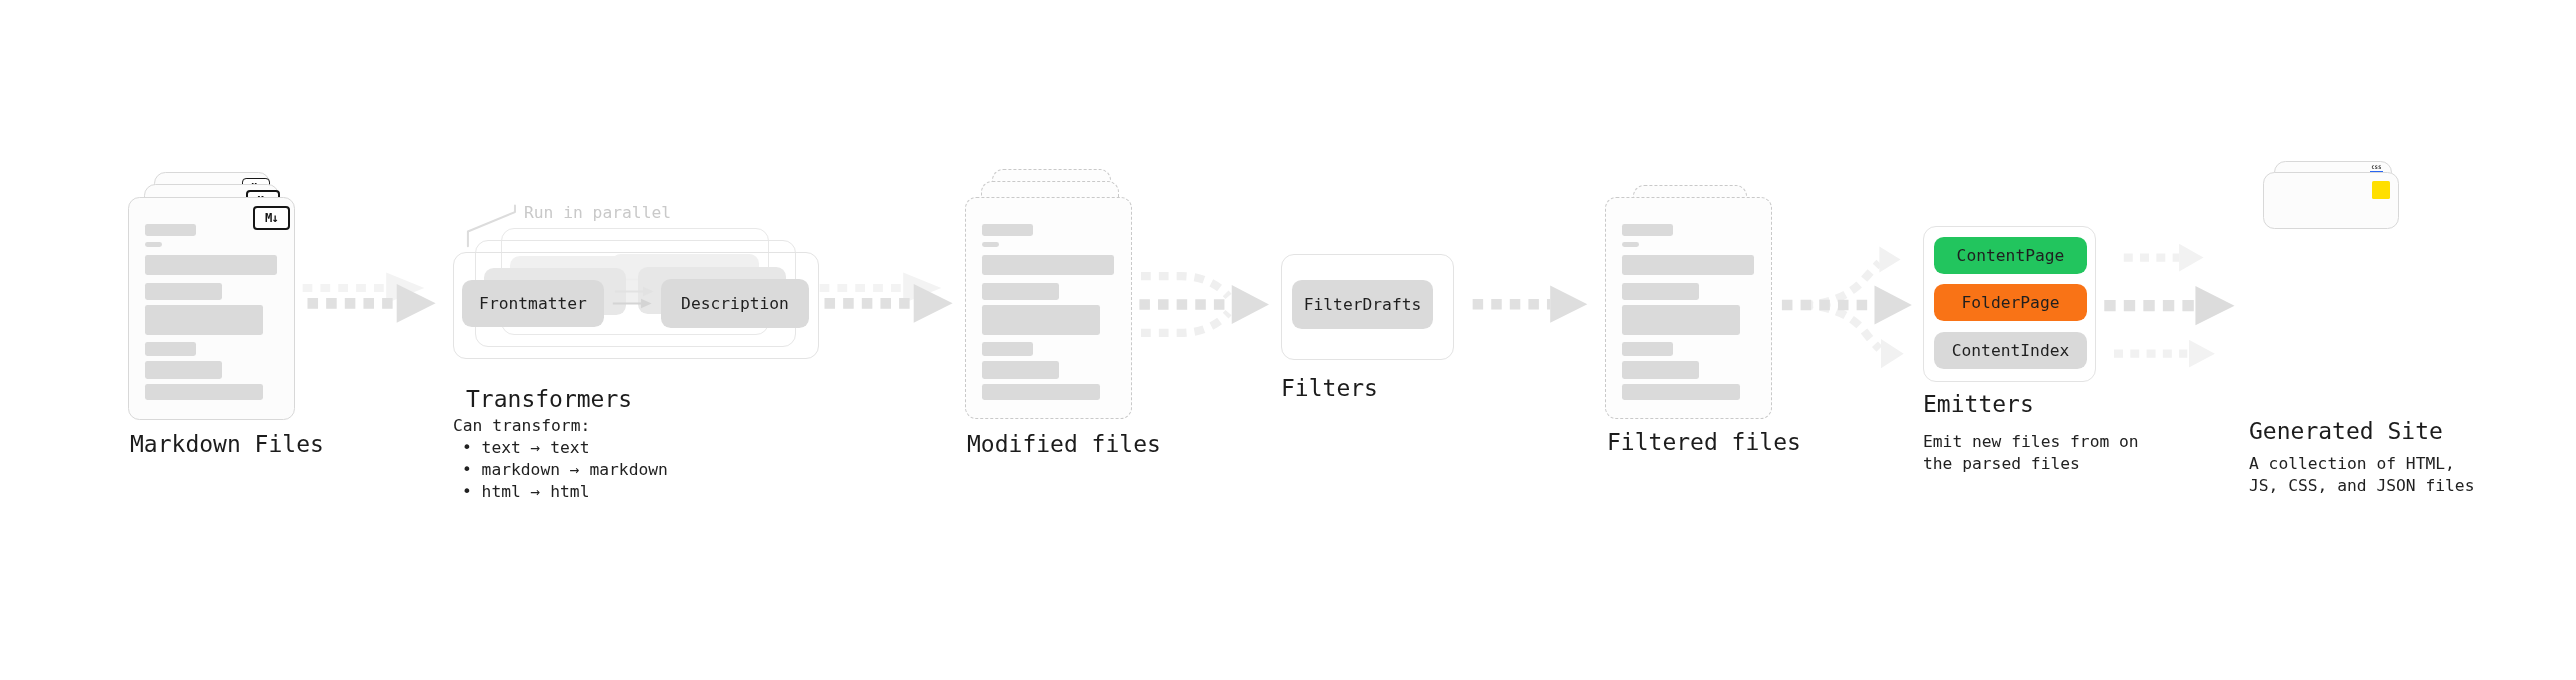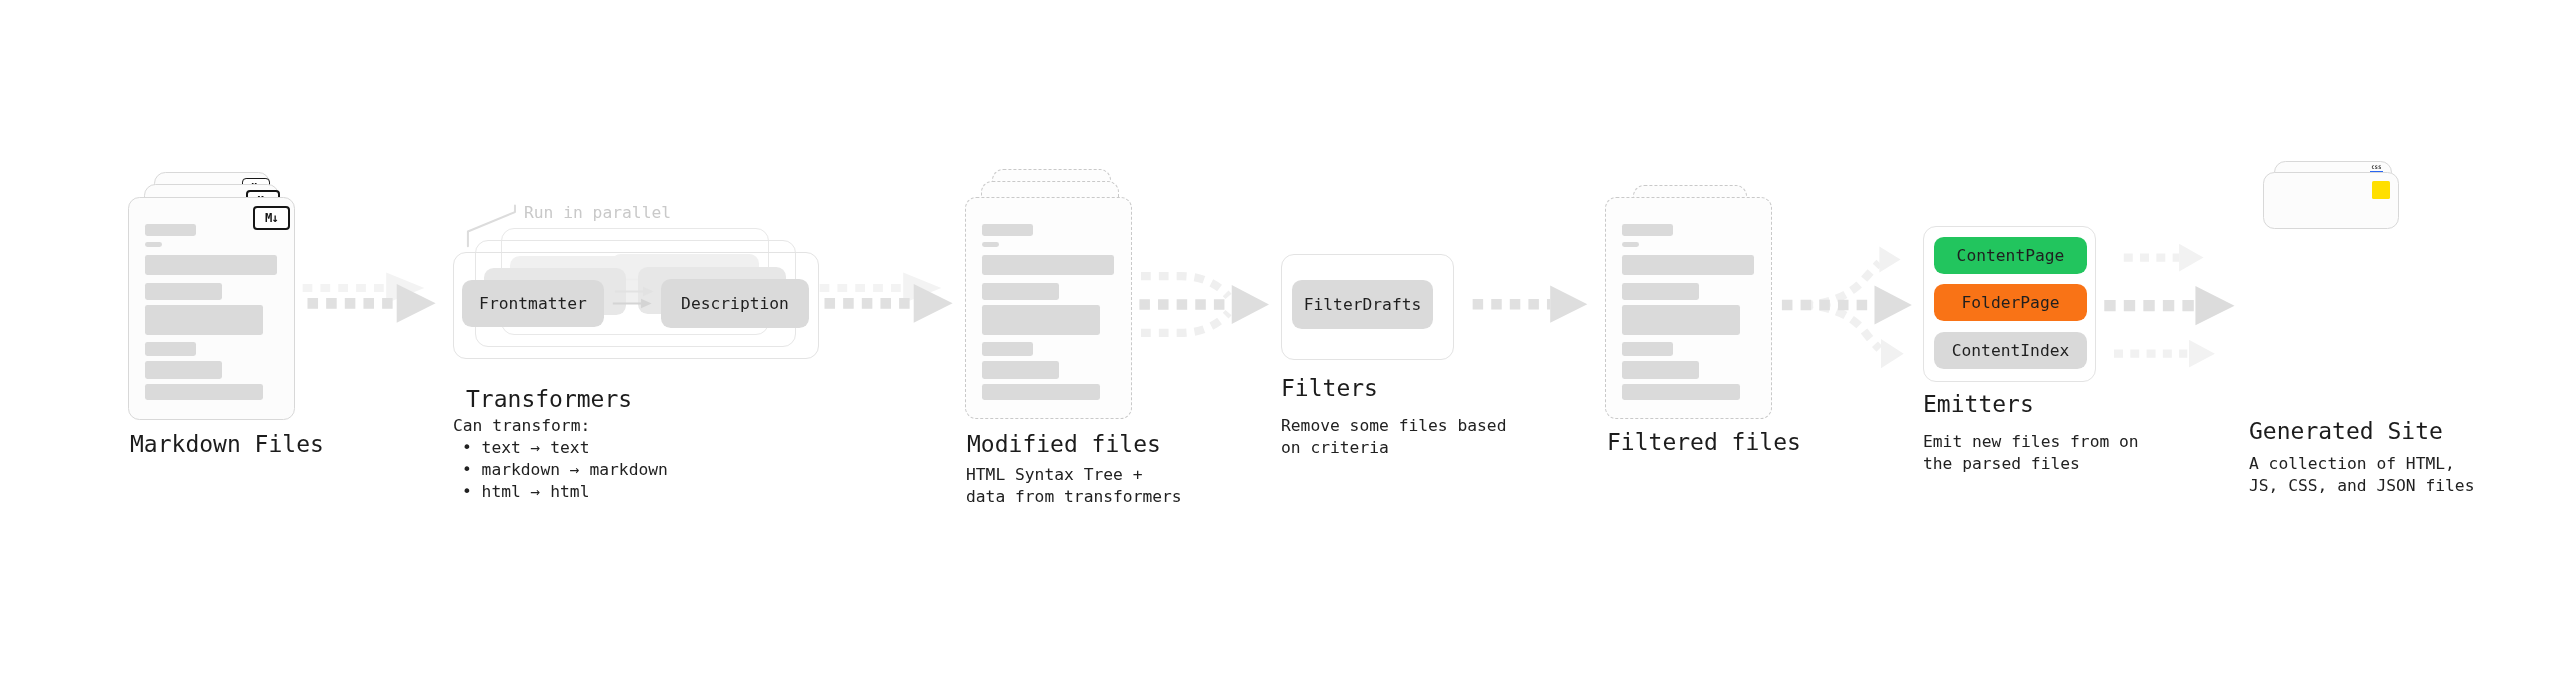--- a/index.html
+++ b/index.html
@@ -123,39 +123,31 @@
         <div class="bar" style="left: 16.3px; top: 44px; width: 17px; height: 4.9px;"></div>
         <div class="bar" style="left: 16.3px; top: 57px; width: 132px; height: 20.3px;"></div>
         <div class="bar" style="left: 16.3px; top: 85px; width: 77px; height: 17px;"></div>
         <div class="bar" style="left: 16.3px; top: 107px; width: 118px; height: 30px;"></div>
         <div class="bar" style="left: 16.3px; top: 144px; width: 51px; height: 14px;"></div>
         <div class="bar" style="left: 16.3px; top: 163px; width: 77px; height: 18px;"></div>
         <div class="bar" style="left: 16.3px; top: 186px; width: 118px; height: 16.3px;"></div>
       </div>
   </div>
   <div class="stage-label" style="left:967px;top:431px;">Modified files</div>
-  <div class="stage-sub" style="left:966px;top:464px;">
-    <div>HTML Syntax Tree +</div>
-    <div>data from transformers</div>
-  </div>
 
   <svg class="abs" style="left:1136px;top:264px;" width="138" height="81" viewBox="0 0 170 100">
     <path d="M 6 15 H 55 Q 92 15 114 40" fill="none" stroke="#efefef" stroke-width="10" stroke-dasharray="12 10"></path>
     <path d="M 6 85 H 55 Q 92 85 114 60" fill="none" stroke="#efefef" stroke-width="10" stroke-dasharray="12 10"></path>
     <line x1="4" y1="50" x2="118" y2="50" stroke="#e0e0e0" stroke-width="13" stroke-dasharray="13 10"></line>
     <polygon points="118,26 164,50 118,74" fill="#dedede"></polygon>
   </svg>
 
   <div class="obox" style="left:1281px;top:254px;width:173px;height:106px;"></div>
   <div class="chip" style="left:1292px;top:280px;width:141px;height:49px;">FilterDrafts</div>
   <div class="stage-label" style="left:1281px;top:375px;">Filters</div>
-  <div class="stage-sub" style="left:1281px;top:415px;">
-    <div>Remove some files based</div>
-    <div>on criteria</div>
-  </div>
 
   <svg class="abs" style="left:1469px;top:284px;" width="122" height="42" viewBox="0 0 150 52">
     <line x1="4" y1="25" x2="100" y2="25" stroke="#e0e0e0" stroke-width="13" stroke-dasharray="13 10"></line>
     <polygon points="100,2 146,25 100,48" fill="#dedede"></polygon>
   </svg>
 
   <div class="doc dashed" style="left:1633px;top:185px;width:114px;height:57px;"></div>
   <div class="doc dashed" style="left:1605px;top:197px;width:167px;height:222px;">
     <div class="doc-bars">
         <div class="bar" style="left: 16.3px; top: 26px; width: 51px; height: 12.2px;"></div>

